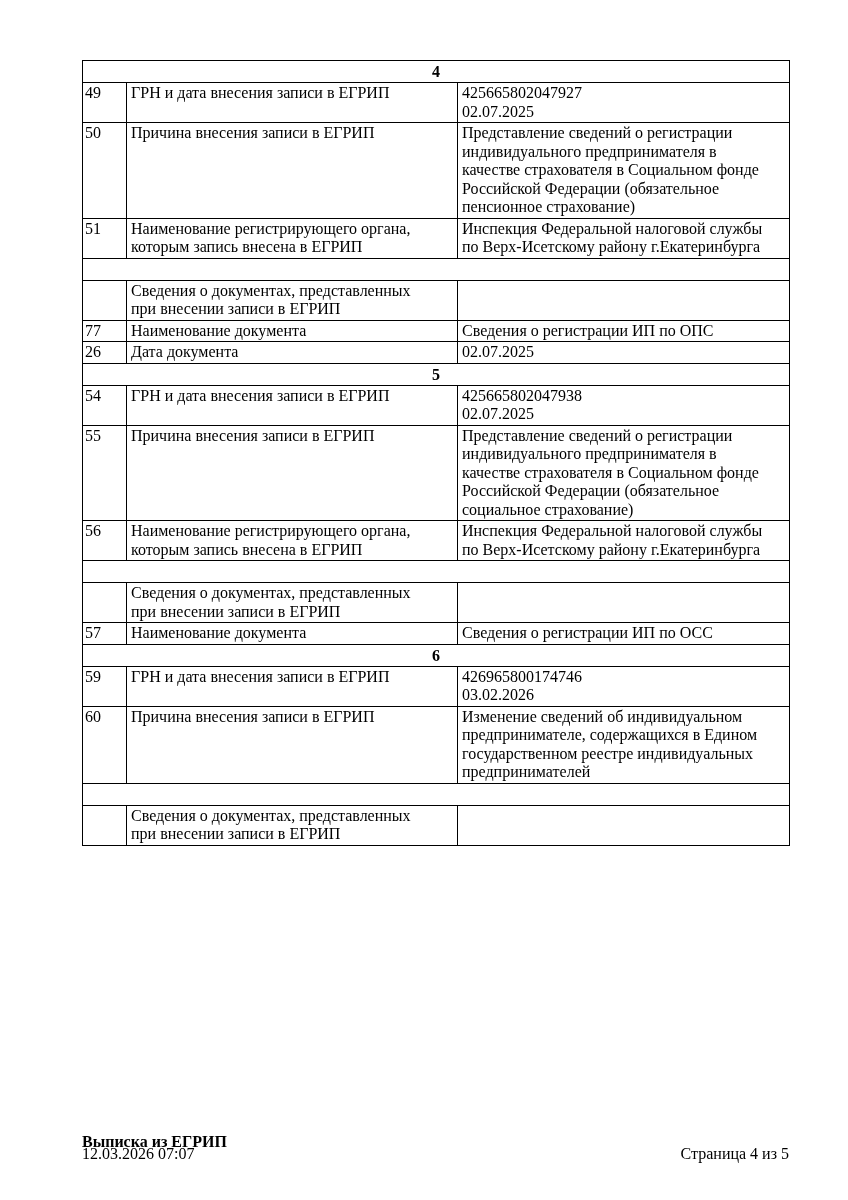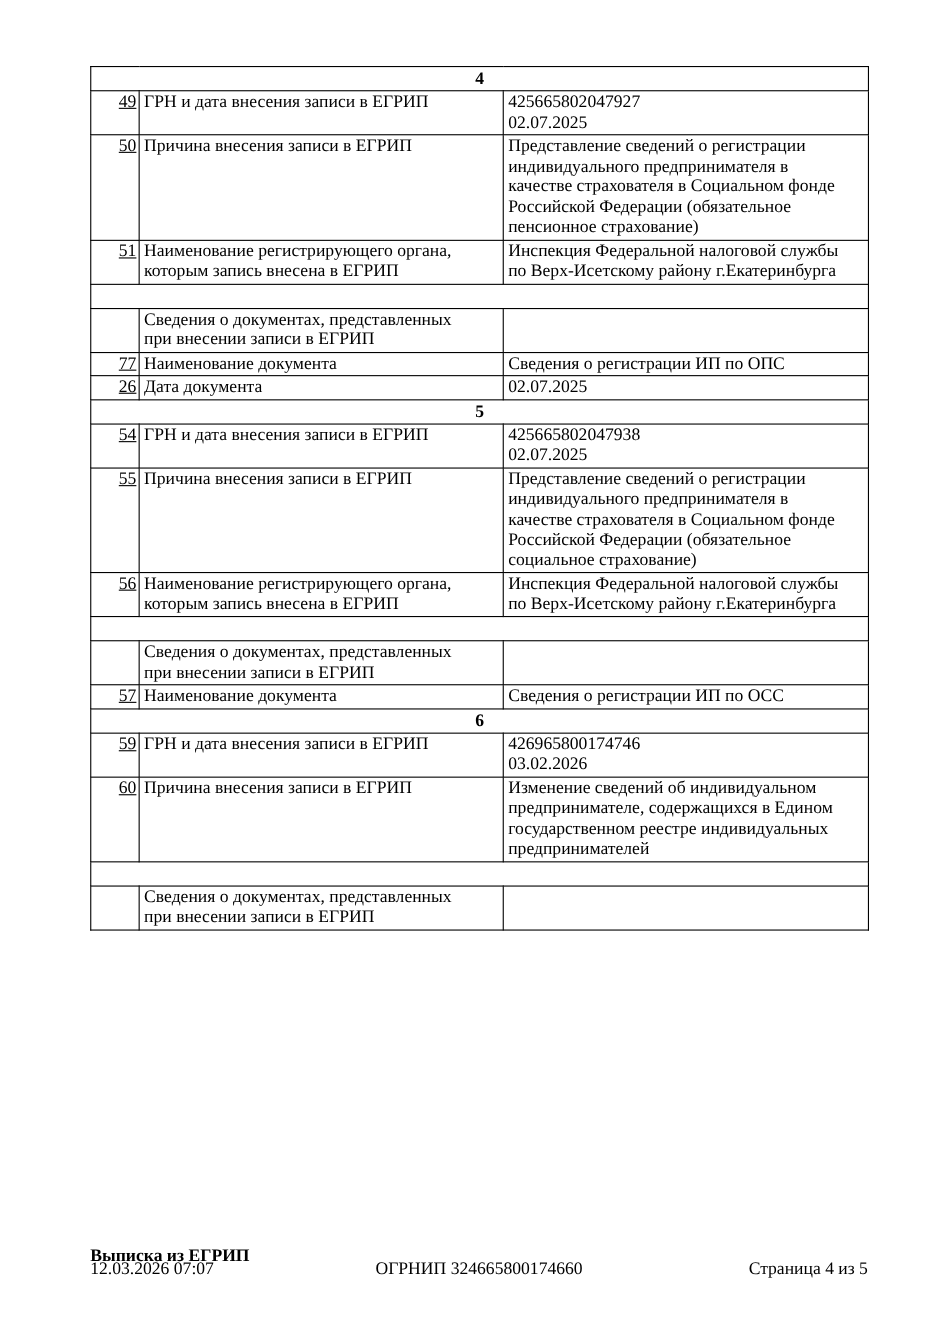--- a/index.html
+++ b/index.html
@@ -34,23 +34,22 @@
   table.egrip td {
     border: 1px solid #000000;
     font-size: 16px;
     line-height: 18.5px;
     vertical-align: top;
     padding: 1px 3px 1px 4px;
     white-space: pre-line;
     overflow: hidden;
   }
   table.egrip td.num {
-    text-align: right;
+    text-align: left;
     padding: 1px 2px;
-    text-decoration: underline;
   }
   table.egrip td.section {
     text-align: center;
     font-weight: bold;
     height: 19px;
     line-height: 19px;
     padding: 1px 3px;
     white-space: nowrap;
   }
   table.egrip td.spacer {
@@ -210,17 +209,16 @@
           <td class="value"></td>
         </tr>
       </tbody>
   </table>
 
   <div class="footer">
     <div class="footer-left">
       <div class="f-line1">Выписка из ЕГРИП</div>
       <div class="f-line2">12.03.2026 07:07</div>
     </div>
-    <div class="footer-center">ОГРНИП 324665800174660</div>
     <div class="footer-right">Страница 4 из 5</div>
   </div>
 
 </div>
 
 </body></html>

